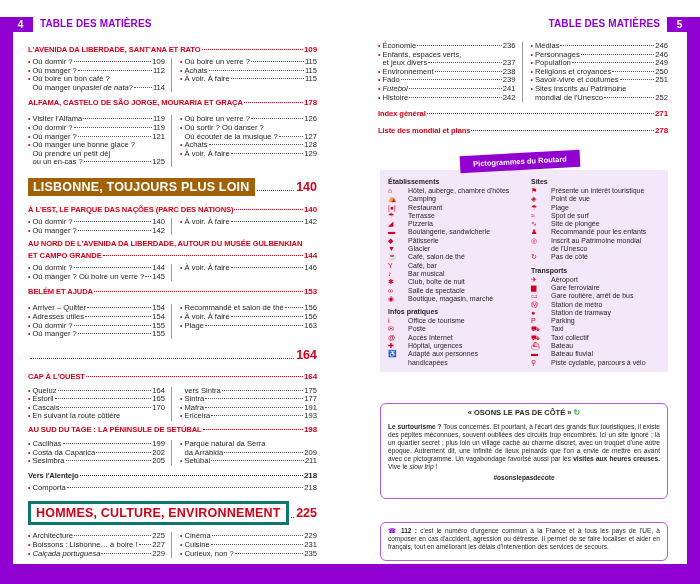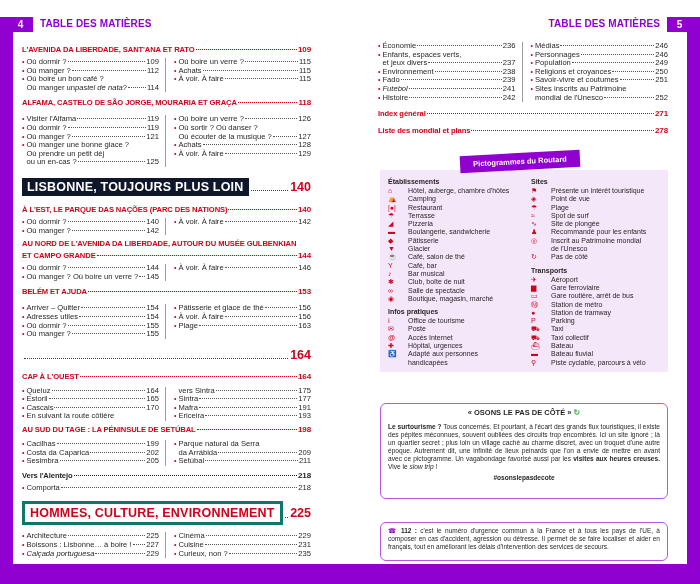--- a/index.html
+++ b/index.html
@@ -10,42 +10,42 @@
   
   .left-bar { position: absolute; left: 0; top: 28px; width: 13px; height: 556px; }
   .right-bar { position: absolute; right: 0; top: 28px; width: 13px; height: 556px; }
   .bottom-bar { position: absolute; left: 0; bottom: 0; width: 700px; height: 20px; }
   .pgnum-left { position: absolute; left: 0; top: 17px; width: 33px; height: 15px; color: #fff; font-weight: bold; font-size: 10px; line-height: 15px; text-align: center; padding-left: 8px;}
   .pgnum-right { position: absolute; right: 0; top: 17px; width: 33px; height: 15px; color: #fff; font-weight: bold; font-size: 10px; line-height: 15px; text-align: center; padding-right: 8px;}
   .hdr { position: absolute; top: 18px; font-weight: bold; font-size: 10px; color: #9000d0; letter-spacing: 0.1px; }
   .hdr-left { left: 40px; }
   .hdr-right { right: 40px; }
 
-  .page-left { position: absolute; left: 22px; top: 40px; width: 289px; }
+  .page-left { position: absolute; left: 28px; top: 40px; width: 289px; }
   .page-right { position: absolute; left: 378px; top: 40px; width: 290px; }
 
   .sec { display: flex; align-items: baseline; color: #d0021b; font-weight: bold; font-size: 7.6px; line-height: 9px; margin-top: 5px; letter-spacing: -0.1px;}
   .sec .dots { flex: 1; border-bottom: 1px dotted #d0021b; margin: 0 1px; transform: translateY(-2px); }
   .sec.black { color: #231f20; }
   .sec.black .dots { border-color: #231f20; }
   .sec .pg { font-size: 8px; }
 
   .cols { display: flex; margin-top: 4px; }
   .col { flex: 1; }
   .col.l { padding-right: 6px; border-right: 1px solid #9b9b9b; }
   .col.r { padding-left: 8px; }
   .item { display: flex; align-items: baseline; font-size: 7.6px; line-height: 8.6px; }
   .item .b { color: #d0021b; margin-right: 2px; font-size: 7px; }
   .item .b.hide { visibility: hidden; }
   .item .dots { flex: 1; border-bottom: 1px dotted #555; margin: 0 1px; transform: translateY(-2px); min-width: 4px; }
   .item .nodots { flex: 1; }
   .it { font-style: italic; }
 
   .chapter { display: flex; align-items: center; margin-top: 8px; }
-  .chapter .box { background: #0f172a; color: #fff; font-weight: bold; font-size: 12.5px; padding: 2px 5px; letter-spacing: 0.2px; white-space: nowrap;}
+  .chapter .box { background: #a16207; color: #fff; font-weight: bold; font-size: 12.5px; padding: 2px 5px; letter-spacing: 0.2px; white-space: nowrap;}
   .chapter .box.outline { background: #fff; color: #d0021b; border: 3px solid #0f766e; }
   .chapter .dots { flex: 1; border-bottom: 1px dotted #d0021b; margin: 0 2px; transform: translateY(4px); }
   .chapter .pg { color: #d0021b; font-weight: bold; font-size: 12.5px; }
 
   .picto-box { position: absolute; left: 380px; top: 170px; width: 288px; height: 202px; background: #f3e7f9; }
   .picto-tab { position: absolute; left: 460px; top: 153px; width: 120px; height: 17px; background: #9000d0; color: #fff; font-weight: bold; font-size: 7.5px; line-height: 17px; text-align: center; transform: rotate(-3deg); }
   .picto-col { position: absolute; top: 178px; }
   .picto-col.c1 { left: 388px; width: 140px; }
   .picto-col.c2 { left: 531px; width: 140px; }
   .pgrp { font-weight: bold; font-size: 7px; margin-bottom: 2px; }
@@ -127,21 +127,21 @@
           <span>À voir. À faire</span>
           <span class="dots"></span>
           <span>115</span>
         </div>
     </div>
   </div>
 
   <div class="sec" style="margin-top:6px">
     <span>ALFAMA, CASTELO DE SÃO JORGE, MOURARIA ET GRAÇA</span>
       <span class="dots"></span>
-      <span class="pg">118</span>
+      <span class="pg">178</span>
   </div>
   <div class="cols" style="margin-top:8px">
     <div class="col l">
       <div class="item">
           <span class="b">•</span>
           <span>Visiter l'Alfama</span>
           <span class="dots"></span>
           <span>119</span>
         </div>
       <div class="item">
@@ -305,21 +305,21 @@
       <div class="item">
           <span class="b">•</span>
           <span>Où manger ?</span>
           <span class="dots"></span>
           <span>155</span>
         </div>
     </div>
     <div class="col r">
       <div class="item">
           <span class="b">•</span>
-          <span>Pâtisserie et glace de thé</span>
+          <span>Recommandé et salon de thé</span>
           <span class="dots"></span>
           <span>156</span>
         </div>
       <div class="item">
           <span class="b">•</span>
           <span>À voir. À faire</span>
           <span class="dots"></span>
           <span>156</span>
         </div>
       <div class="item">

